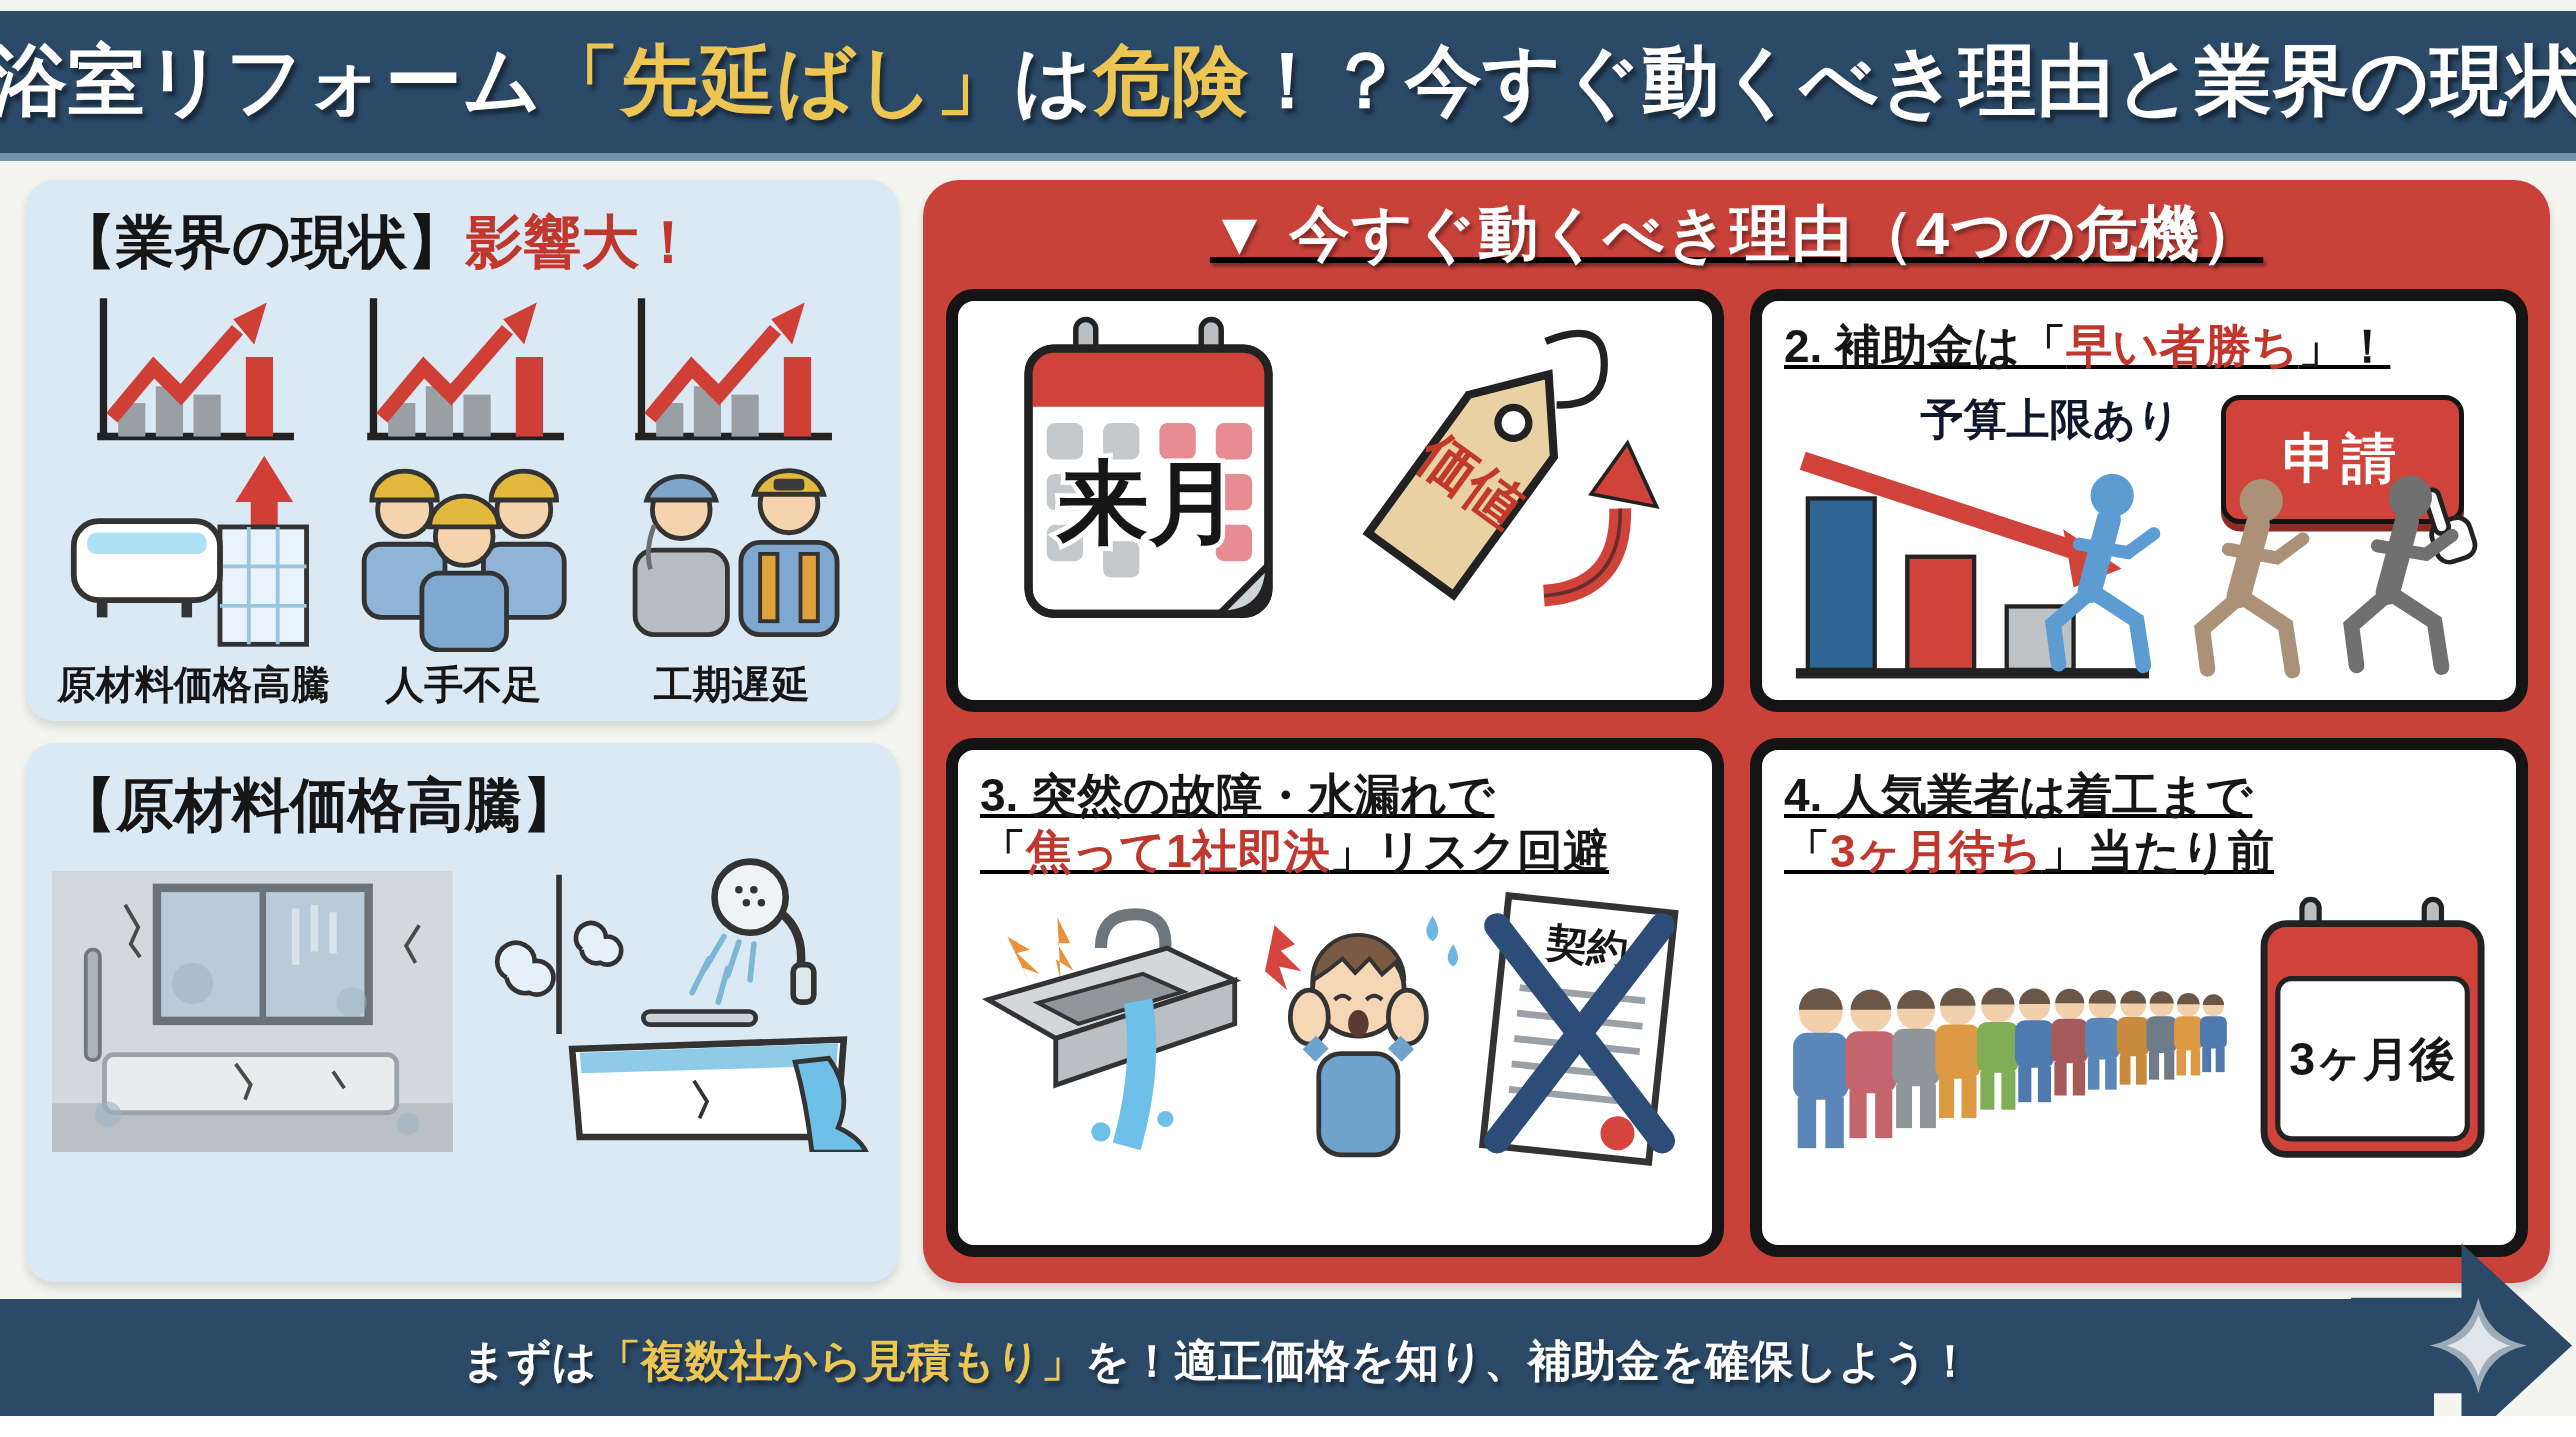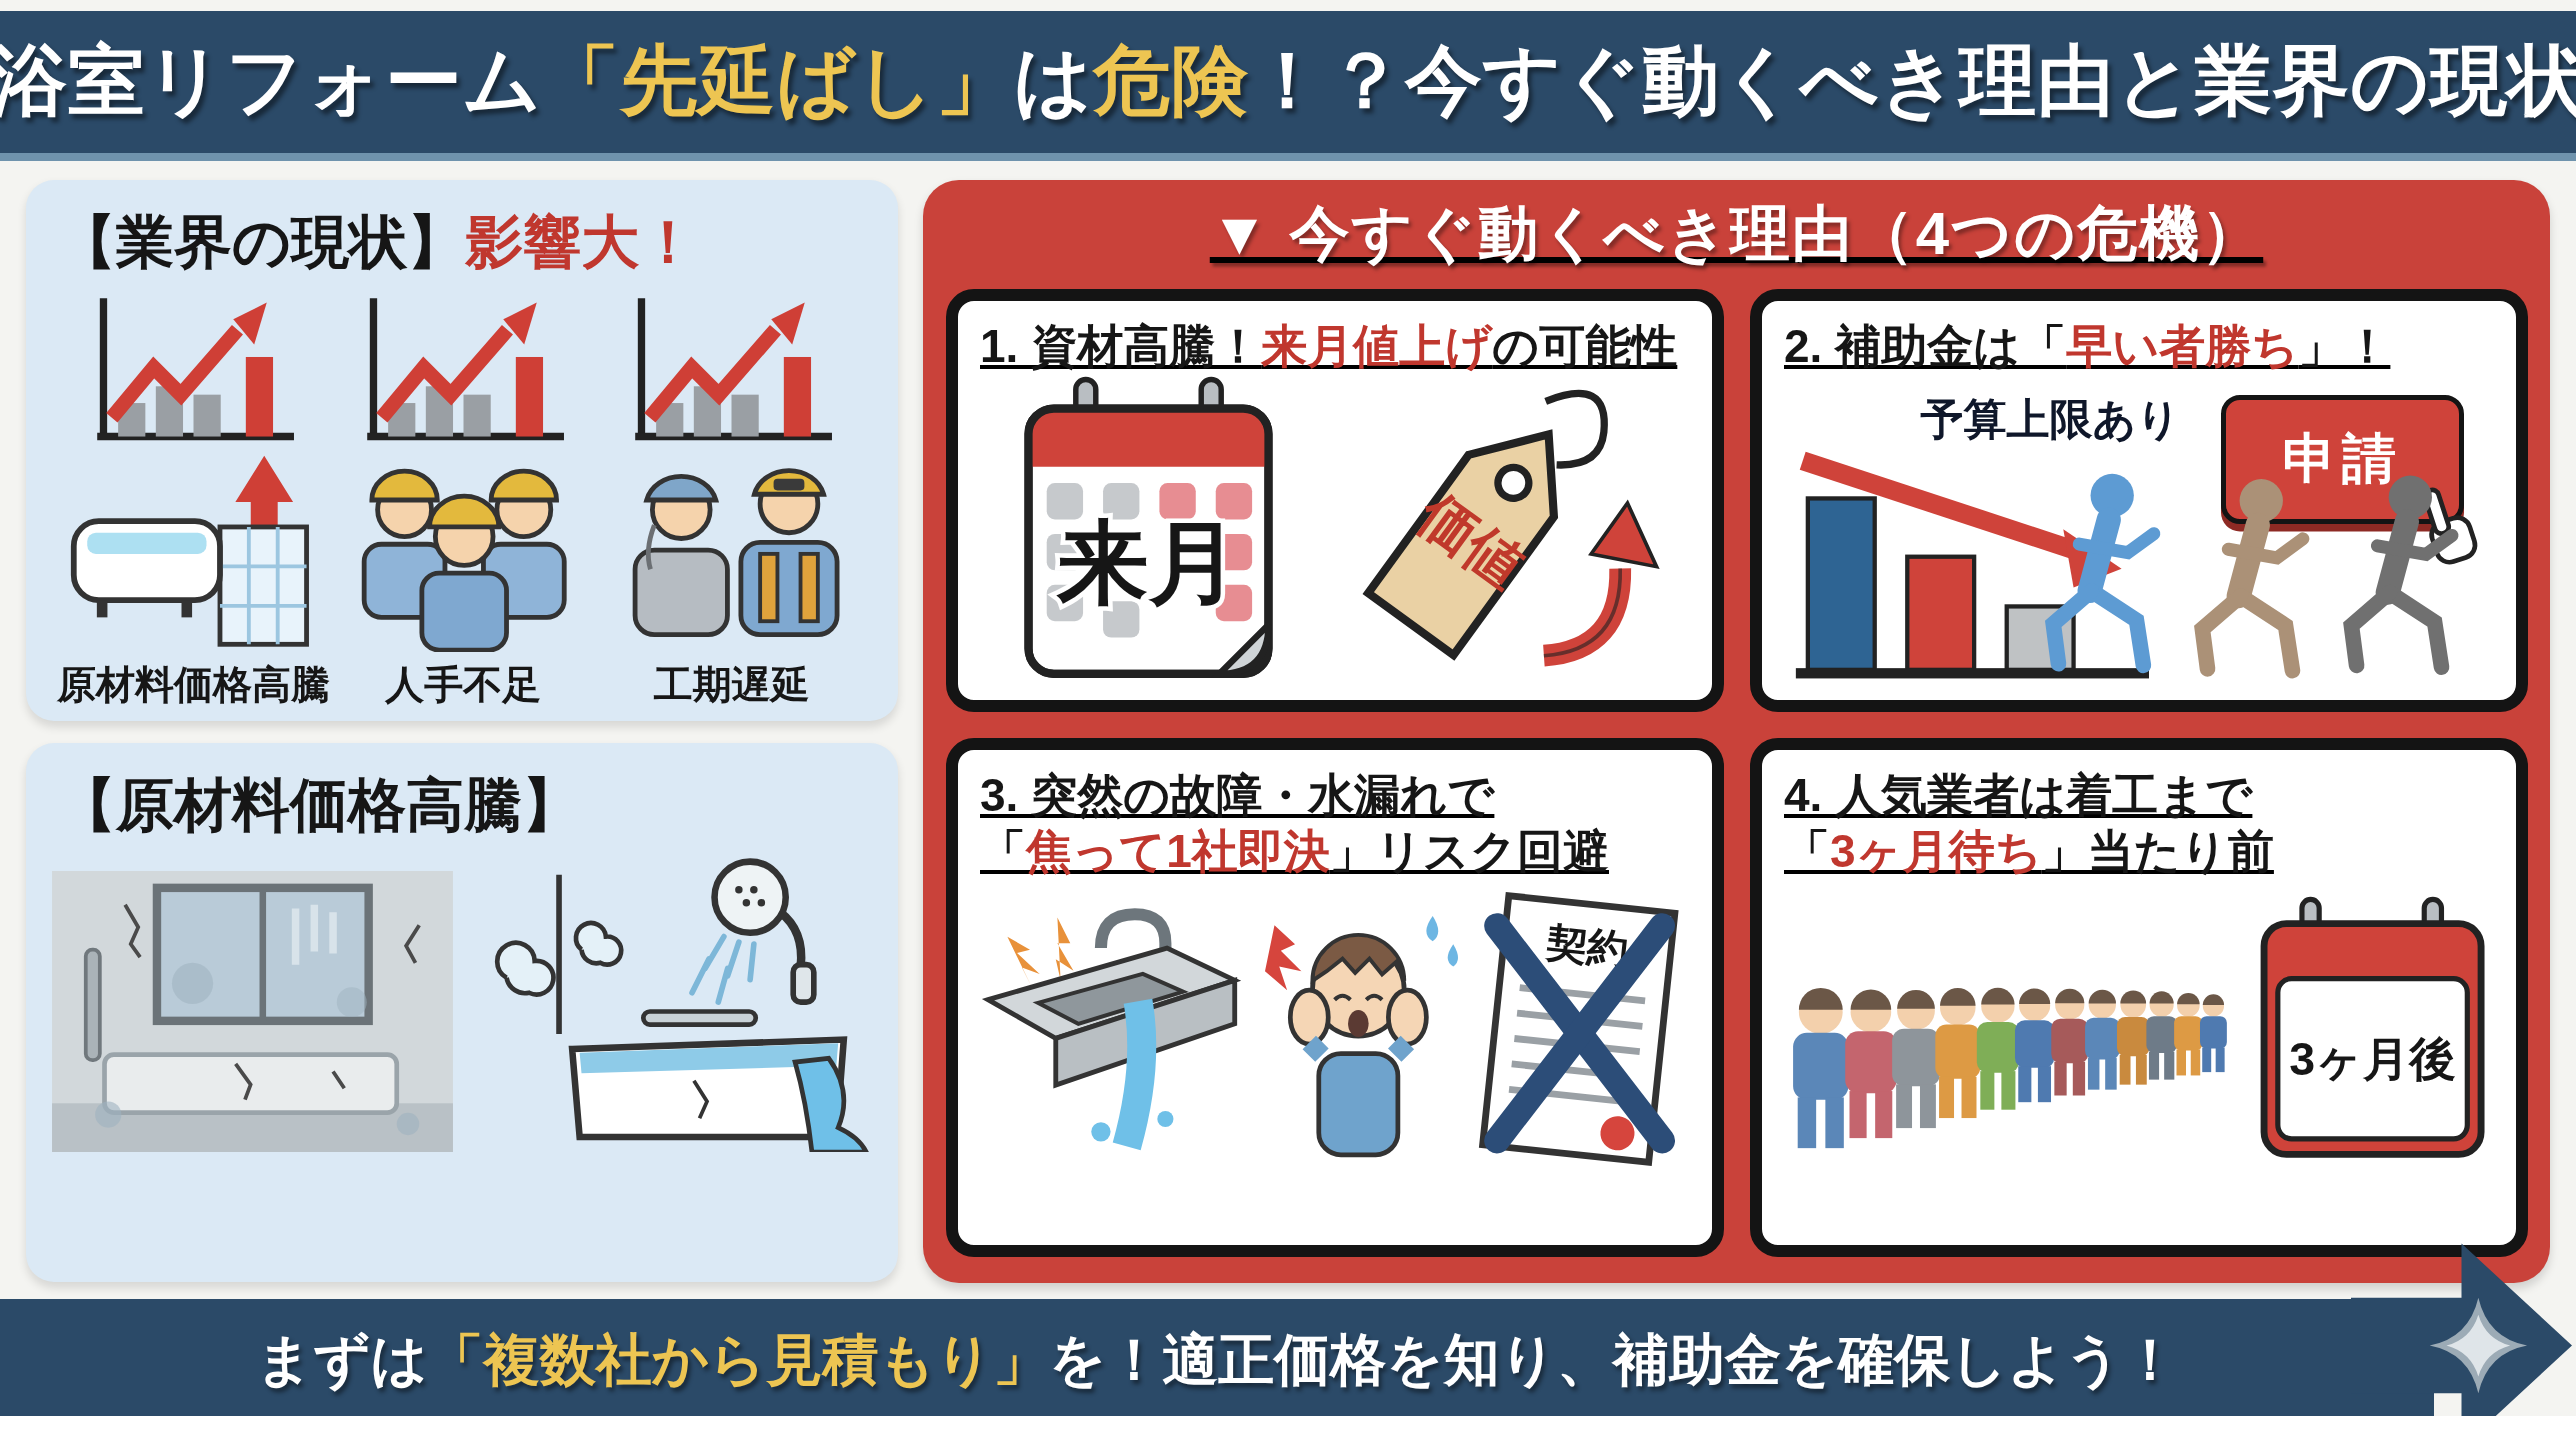--- a/index.html
+++ b/index.html
@@ -92,21 +92,21 @@
   .cursor-svg{position:absolute;right:-24px;bottom:-49px;width:81px;height:90px;}
   .c2-chart{position:absolute;left:26px;bottom:13px;}
   .c2-runners{position:absolute;right:19px;bottom:7.5px;}
   
   .bottom-banner{
     position:absolute;left:0;top:1299px;width:2434px;height:124px;
     background:#2b4a68;border-bottom:6.6px solid #c6d2da;
     display:flex;align-items:center;justify-content:center;
   }
   .bottom-banner .banner-text{
-    font-size:56px;white-space:nowrap;
+    font-size:44px;white-space:nowrap;
     text-shadow:2.8px 3.7px 4.7px rgba(0,0,0,.45);
   }
   .footer-arrow{position:absolute;left:2351px;top:1236px;width:221px;height:221px;}
   .bottom-strip{position:absolute;left:0;top:1427px;width:2576px;height:11.2px;background:#e3e3df;}
 </style>
 </head>
 <body>
 
 <div class="page">
 
@@ -249,21 +249,20 @@
         <path d="M384 216 q26 36 10 74 q22 10 30 26 l-58 0 q-6 -54 -18 -96 z" fill="#6fc0e8" stroke="#333" stroke-width="5"></path>
       </svg>
     </div>
   </section>
 
   <section class="red-panel">
     <h2 class="panel-heading">▼ 今すぐ動くべき理由（4つの危機）</h2>
     <div class="cards">
 
       <article class="card">
-        <h3 class="card-title"><span class="black">1. 資材高騰！</span><span class="red">来月値上げ</span><span class="black">の可能性</span></h3>
         <div class="card-content" style="height:309px;">
           <svg width="281" height="309" viewBox="0 0 300 340">
             <rect x="70" y="6" width="22" height="62" rx="11" fill="#b9bec2" stroke="#222" stroke-width="6"></rect>
             <rect x="208" y="6" width="22" height="62" rx="11" fill="#b9bec2" stroke="#222" stroke-width="6"></rect>
             <rect x="18" y="38" width="264" height="292" rx="28" fill="#ffffff" stroke="#222" stroke-width="9"></rect>
             <path d="M18 66 q0 -28 28 -28 h208 q28 0 28 28 v36 h-264 z" fill="#cf433a"></path>
             <rect x="18" y="38" width="264" height="292" rx="28" fill="none" stroke="#222" stroke-width="9"></rect>
             <g>
               <rect x="38" y="120" width="40" height="40" rx="9" fill="#c6c9cc"></rect>
               <rect x="100" y="120" width="40" height="40" rx="9" fill="#c6c9cc"></rect>

